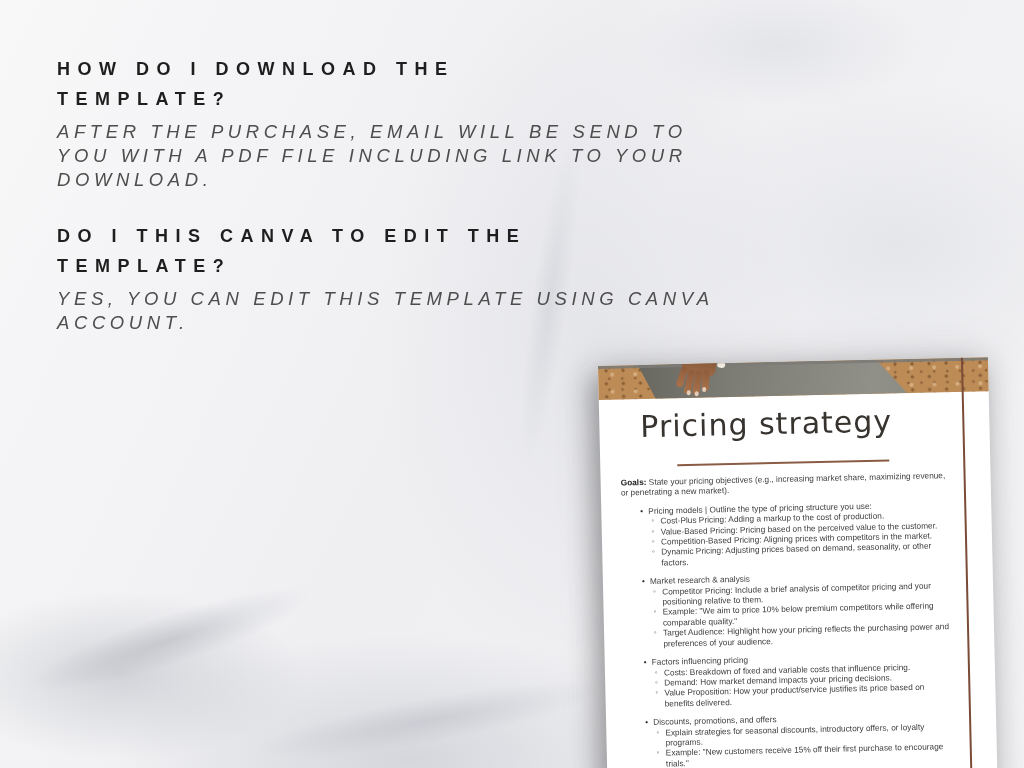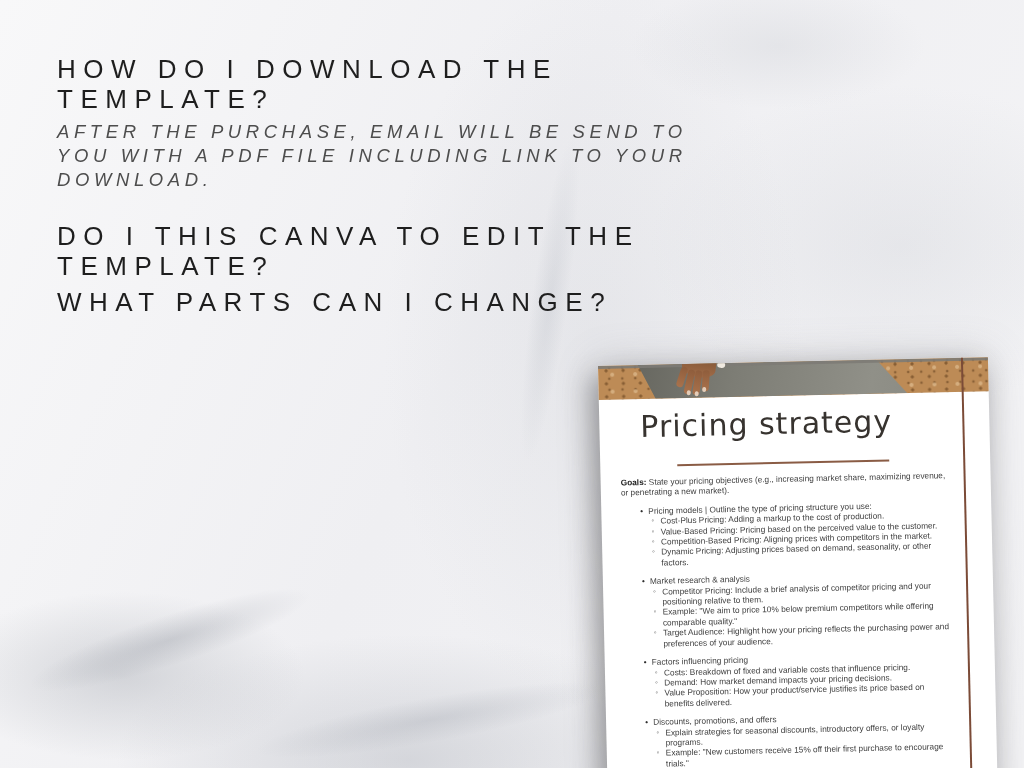--- a/index.html
+++ b/index.html
@@ -23,21 +23,21 @@
   .vein-2 { left:420px; top:40px; width:260px; height:520px;
     background:radial-gradient(ellipse 10% 45% at 50% 50%, rgba(165,170,180,.22), transparent 70%);
     transform:rotate(8deg); }
   .vein-3 { left:150px; top:640px; width:560px; height:160px;
     background:radial-gradient(ellipse 45% 20% at 50% 50%, rgba(150,155,165,.26), transparent 70%);
     transform:rotate(-10deg); }
 
   
   .faq { position:absolute; left:57px; top:54px; width:680px; }
   .faq-q {
-    font-weight:400; font-size:26px; line-height:30px; letter-spacing:7.5px;
+    font-weight:700; font-size:18px; line-height:30px; letter-spacing:7.5px;
     color:#1e1e1e; white-space:pre-line; margin-bottom:6px;
   }
   .faq-a {
     font-weight:400; font-size:18.5px; line-height:24px; letter-spacing:4.6px;
     color:#4d4d4d; white-space:pre-line; margin-bottom:29px;font-style:italic;
   }
 
   
   .doc {
     position:absolute; left:598px; top:366px; width:390px; height:540px;
@@ -106,23 +106,24 @@
     <div class="faq-section">
       <div class="faq-q">HOW DO I DOWNLOAD THE
 TEMPLATE?</div>
       <div class="faq-a">AFTER THE PURCHASE, EMAIL WILL BE SEND TO
 YOU WITH A PDF FILE INCLUDING LINK TO YOUR
 DOWNLOAD.</div>
     </div>
     <div class="faq-section">
       <div class="faq-q">DO I THIS CANVA TO EDIT THE
 TEMPLATE?</div>
+      <div class="faq-a">YES, YOU CAN EDIT THIS TEMPLATE USING CANVA
+ACCOUNT.</div>
     </div>
     <div class="faq-section">
-      <div class="faq-q">WHAT PARTS CAN I CHANGE?</div>
     </div>
   </div>
 
   <div class="doc">
 
     <div class="doc-photo">
       <div class="slab"></div>
       <div class="photo-topline"></div>
       <div class="hand">
         <div class="palm"></div>

